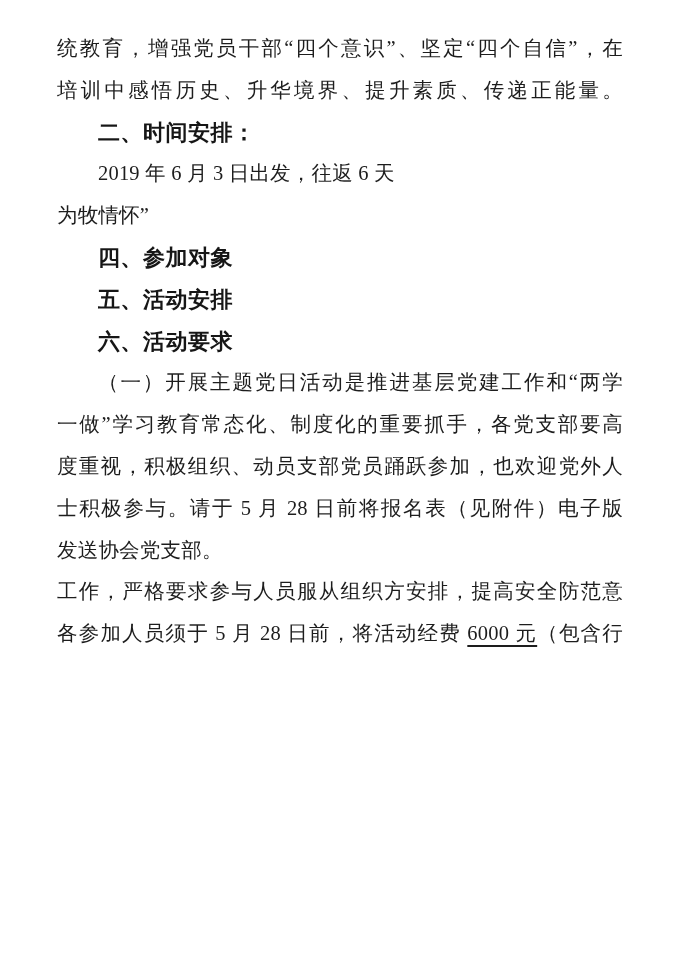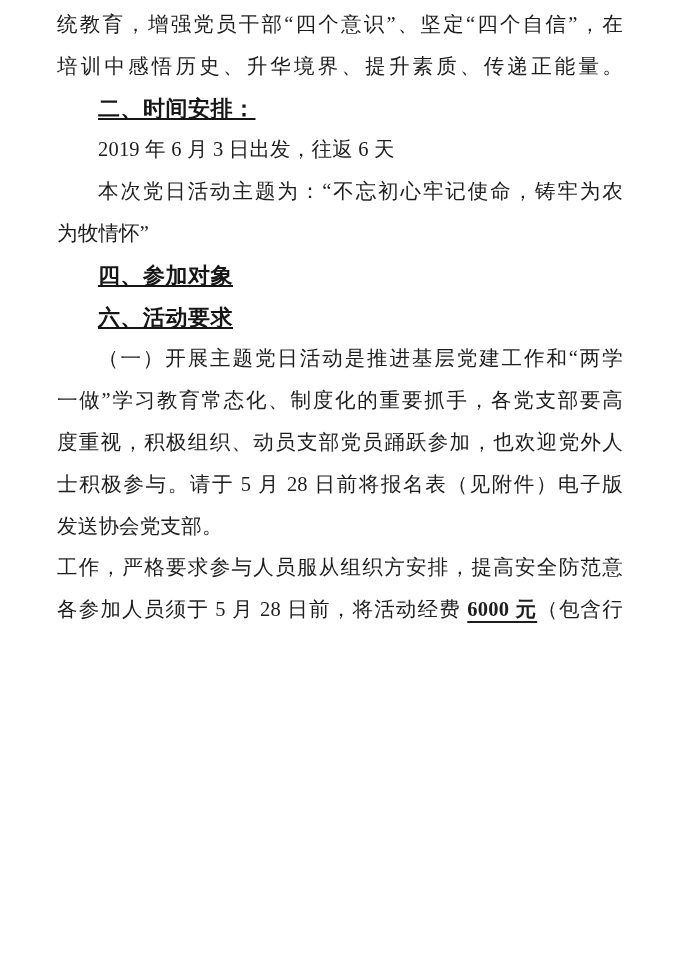--- a/index.html
+++ b/index.html
@@ -10,21 +10,21 @@
   .page {
     position: relative;
     width: 680px;
     height: 956px;
     background: #ffffff;
     overflow: hidden;
   }
   .doc {
     position: absolute;
     left: 57px;
-    top: 4px;
+    top: 28px;
     width: 566px;
     color: #1d1d1d;
     font-family: "Liberation Serif", "DejaVu Serif", serif;
     font-size: 20.5px;
   }
   .ln {
     height: 41.8px;
     line-height: 41.8px;
     text-align: left;
     letter-spacing: 0.2px;
@@ -38,42 +38,40 @@
   .ind {
     text-indent: 41px;
   }
   
   .h {
     font-family: "Liberation Sans", "DejaVu Sans", sans-serif;
     font-weight: 700;
     font-size: 22px;
     letter-spacing: 0.5px;
     color: #161616;
-    text-decoration: underline;
   }
   .u {
     text-decoration: underline;
     text-decoration-thickness: 1.5px;
     text-underline-offset: 5px;
-    font-weight: bold;
   }
 </style>
 </head>
 <body>
 
 <div class="page">
   <div class="doc">
 
     <div class="ln j">统教育，增强党员干部“四个意识”、坚定“四个自信”，在</div>
     <div class="ln j">培训中感悟历史、升华境界、提升素质、传递正能量。</div>
     <div class="ln h ind">二、时间安排：</div>
     <div class="ln ind">2019 年 6 月 3 日出发，往返 6 天</div>
-    <div class="ln j ind">本次党日活动主题为：“不忘初心牢记使命，铸牢为农</div>
     <div class="ln">为牧情怀”</div>
     <div class="ln h ind">四、参加对象</div>
+    <div class="ln h ind">五、活动安排</div>
     <div class="ln h ind">六、活动要求</div>
     <div class="ln j ind">（一）开展主题党日活动是推进基层党建工作和“两学</div>
     <div class="ln j">一做”学习教育常态化、制度化的重要抓手，各党支部要高</div>
     <div class="ln j">度重视，积极组织、动员支部党员踊跃参加，也欢迎党外人</div>
     <div class="ln j">士积极参与。请于 5 月 28 日前将报名表（见附件）电子版</div>
     <div class="ln">发送协会党支部。</div>
     <div class="ln j">工作，严格要求参与人员服从组织方安排，提高安全防范意</div>
 
     <div class="ln j">
       <span>各参加人员须于 5 月 28 日前，将活动经费 </span><span class="u">6000 元</span><span>（包含行</span>

